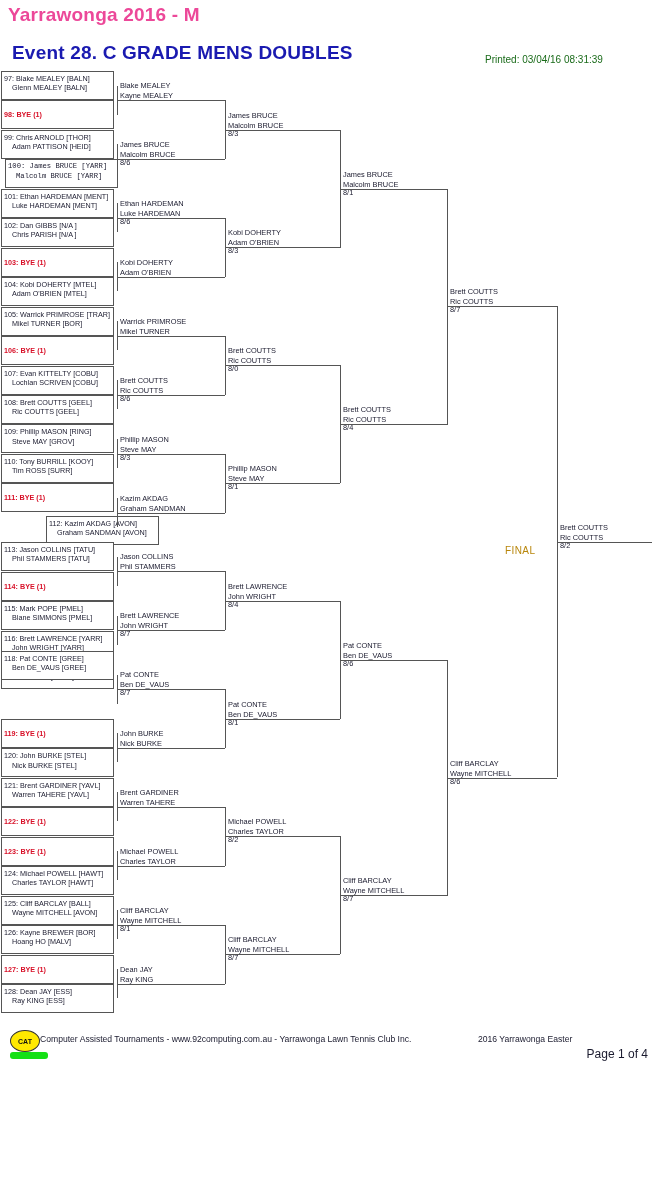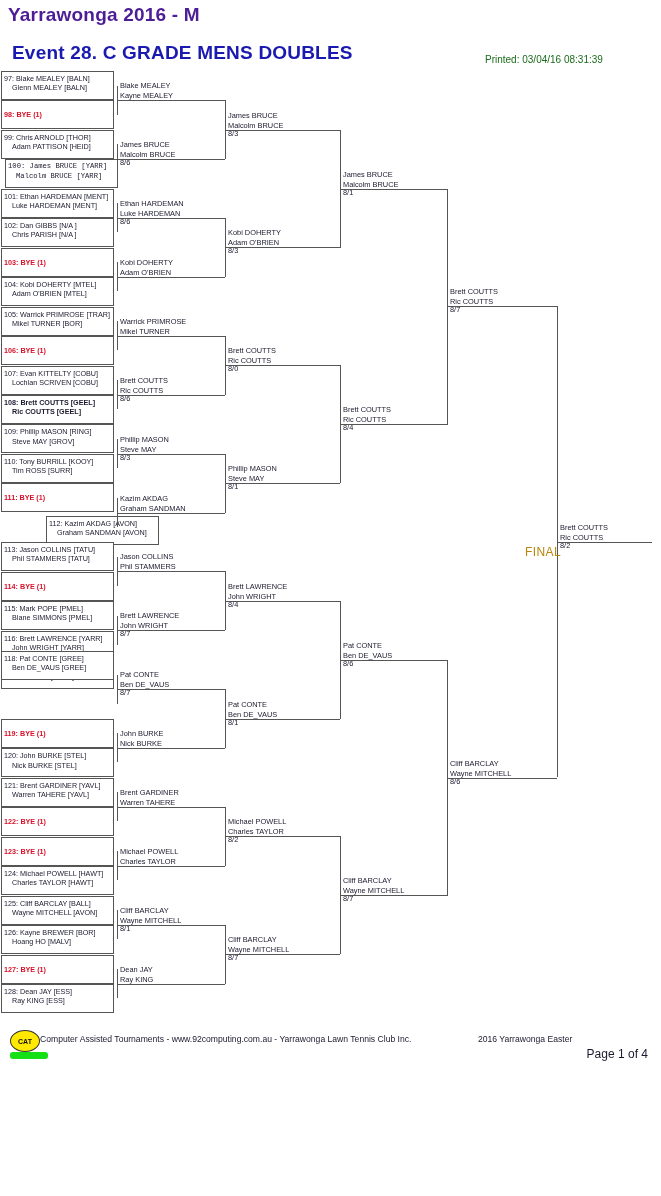--- a/index.html
+++ b/index.html
@@ -5,21 +5,21 @@
   html,body{margin:0;padding:0;background:#ffffff;}
   body{
     width:661px;height:1196px;position:relative;overflow:hidden;
     font-family:"Liberation Sans","DejaVu Sans",sans-serif;
     color:#1a1a2e;
   }
   .abs{position:absolute;}
 
   
   #title{
-    left:8px;top:4px;font-size:19px;font-weight:bold;color:#4c1d95;
+    left:8px;top:4px;font-size:19px;font-weight:bold;color:#ec4899;
     letter-spacing:0.2px;white-space:nowrap;
   }
   #event{
     left:12px;top:42px;font-size:19px;font-weight:bold;color:#1a1ab0;
     letter-spacing:0.2px;white-space:nowrap;
   }
   #printed{
     left:485px;top:54px;font-size:10px;color:#1a6b1a;white-space:nowrap;
   }
 
@@ -39,21 +39,21 @@
   .win{
     font-size:7.4px;line-height:9.6px;color:#1a1a2e;
     white-space:nowrap;
   }
   .win .sc{display:block;line-height:8.4px;}
 
   
   .ln{background:#555;}
 
   #final-label{
-    font-size:12px;color:#b8860b;letter-spacing:0.4px;white-space:nowrap;margin-left:20px;
+    font-size:10px;color:#b8860b;letter-spacing:0.4px;white-space:nowrap;
   }
 
   
   #cat-logo{
     left:10px;top:1030px;width:28px;height:20px;
     border-radius:50%;background:#ffe900;border:1px solid #333;
     display:flex;align-items:center;justify-content:center;
     font-size:7px;font-weight:bold;color:#111;
   }
   #cat-bar{
@@ -117,21 +117,21 @@
       <div class="l2">Mikel TURNER [BOR]</div>
     </div>
     <div class="abs r1 bye" style="left:1px;top:336.05px;height:29px;">
       <div style="height: 9px;"></div>
       <div class="byeline">106: BYE (1)</div>
     </div>
     <div class="abs r1" style="left:1px;top:365.5px;height:29px;">
       <div>107: Evan KITTELTY [COBU]</div>
       <div class="l2">Lochlan SCRIVEN [COBU]</div>
     </div>
-    <div class="abs r1" style="left:1px;top:394.95px;height:29px;font-weight:bold;">
+    <div class="abs r1" style="left:1px;top:394.95px;height:29px;">
       <div>108: Brett COUTTS [GEEL]</div>
       <div class="l2">Ric COUTTS [GEEL]</div>
     </div>
     <div class="abs r1" style="left:1px;top:424.4px;height:29px;">
       <div>109: Phillip MASON [RING]</div>
       <div class="l2">Steve MAY [GROV]</div>
     </div>
     <div class="abs r1" style="left:1px;top:453.84999999999997px;height:29px;">
       <div>110: Tony BURRILL [KOOY]</div>
       <div class="l2">Tim ROSS [SURR]</div>

